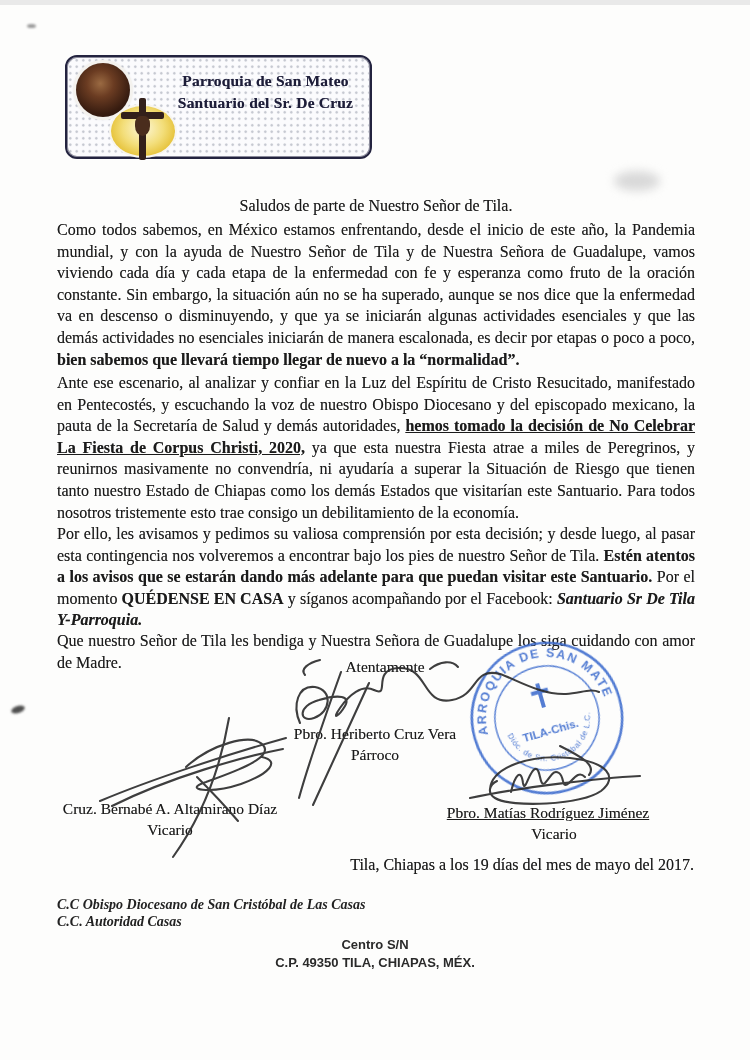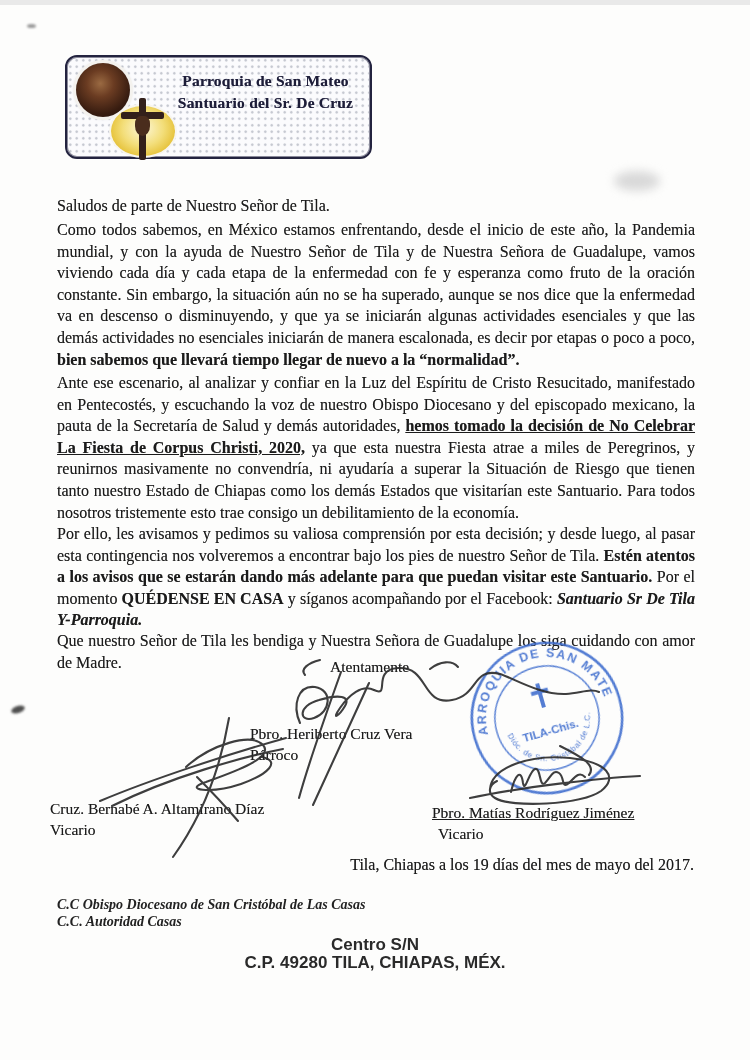--- a/index.html
+++ b/index.html
@@ -34,48 +34,48 @@
     position:absolute; left:100px; right:6px; top:13px; text-align:center;
     font-weight:bold; font-size:15.5px; line-height:22px; color:#1d1d38;
     letter-spacing:.2px; text-shadow:0 0 .6px rgba(20,20,60,.55);
   }
   
   .para{
     position:absolute; left:57px; width:638px;
     font-size:16px; line-height:21.6px; text-align:justify;
     text-shadow:0 0 .45px rgba(0,0,0,.45);
   }
-  .single{text-align:left;}
+  .single{text-align:center;}
   .b{font-weight:bold;}
   .bu{font-weight:bold; text-decoration:underline;}
   .bi{font-weight:bold; font-style:italic;}
   
   .sig-label{
-    position:absolute; text-align:left; font-size:15.5px; line-height:20px;
+    position:absolute; text-align:center; font-size:15.5px; line-height:20px;
     text-shadow:0 0 .45px rgba(0,0,0,.45);
   }
   .sig-overlay{position:absolute; left:0; top:0; pointer-events:none;}
   
   .stamp{
     position:absolute; left:466px; top:632px; width:162px; height:162px;
     transform:rotate(-16deg); opacity:.88; filter:blur(.4px);
   }
   
   .dateline{
     position:absolute; right:56px; top:851px; font-size:16px;
     text-shadow:0 0 .5px rgba(0,0,0,.5);
   }
   .cc-block{
     position:absolute; left:57px; top:891px; font-size:14px; line-height:17px;
     font-weight:bold; font-style:italic; color:#222;
   }
   .footer-block{
     position:absolute; left:0; top:931px; width:750px; text-align:center;
     font-family:"Liberation Sans", sans-serif; font-weight:bold;
-    font-size:17px; line-height:17.5px; color:#2a2a2a;
+    font-size:13px; line-height:17.5px; color:#2a2a2a;
   }
   
   .artifact{position:absolute; border-radius:50%;}
   .a1{left:27px; top:19px; width:9px; height:4px; background:#9a9a9a; filter:blur(1px);}
   .a2{left:11px; top:701px; width:14px; height:7px; background:#4f4f4f; filter:blur(1.2px); transform:rotate(-18deg);}
   .a3{left:614px; top:166px; width:46px; height:20px; background:#d9d9d9; filter:blur(5px);}
 </style>
 </head>
 <body>
 
@@ -169,16 +169,16 @@
 
   <div class="dateline">Tila, Chiapas a los 19 días del mes de mayo del 2017.</div>
 
   <div class="cc-block">
     <div>C.C Obispo Diocesano de San Cristóbal de Las Casas</div>
     <div>C.C. Autoridad Casas</div>
   </div>
 
   <div class="footer-block">
     <div>Centro S/N</div>
-    <div>C.P. 49280 TILA, CHIAPAS, MÉX.</div>
+    <div>C.P. 49350 TILA, CHIAPAS, MÉX.</div>
   </div>
 
 </div>
 
 </body></html>

